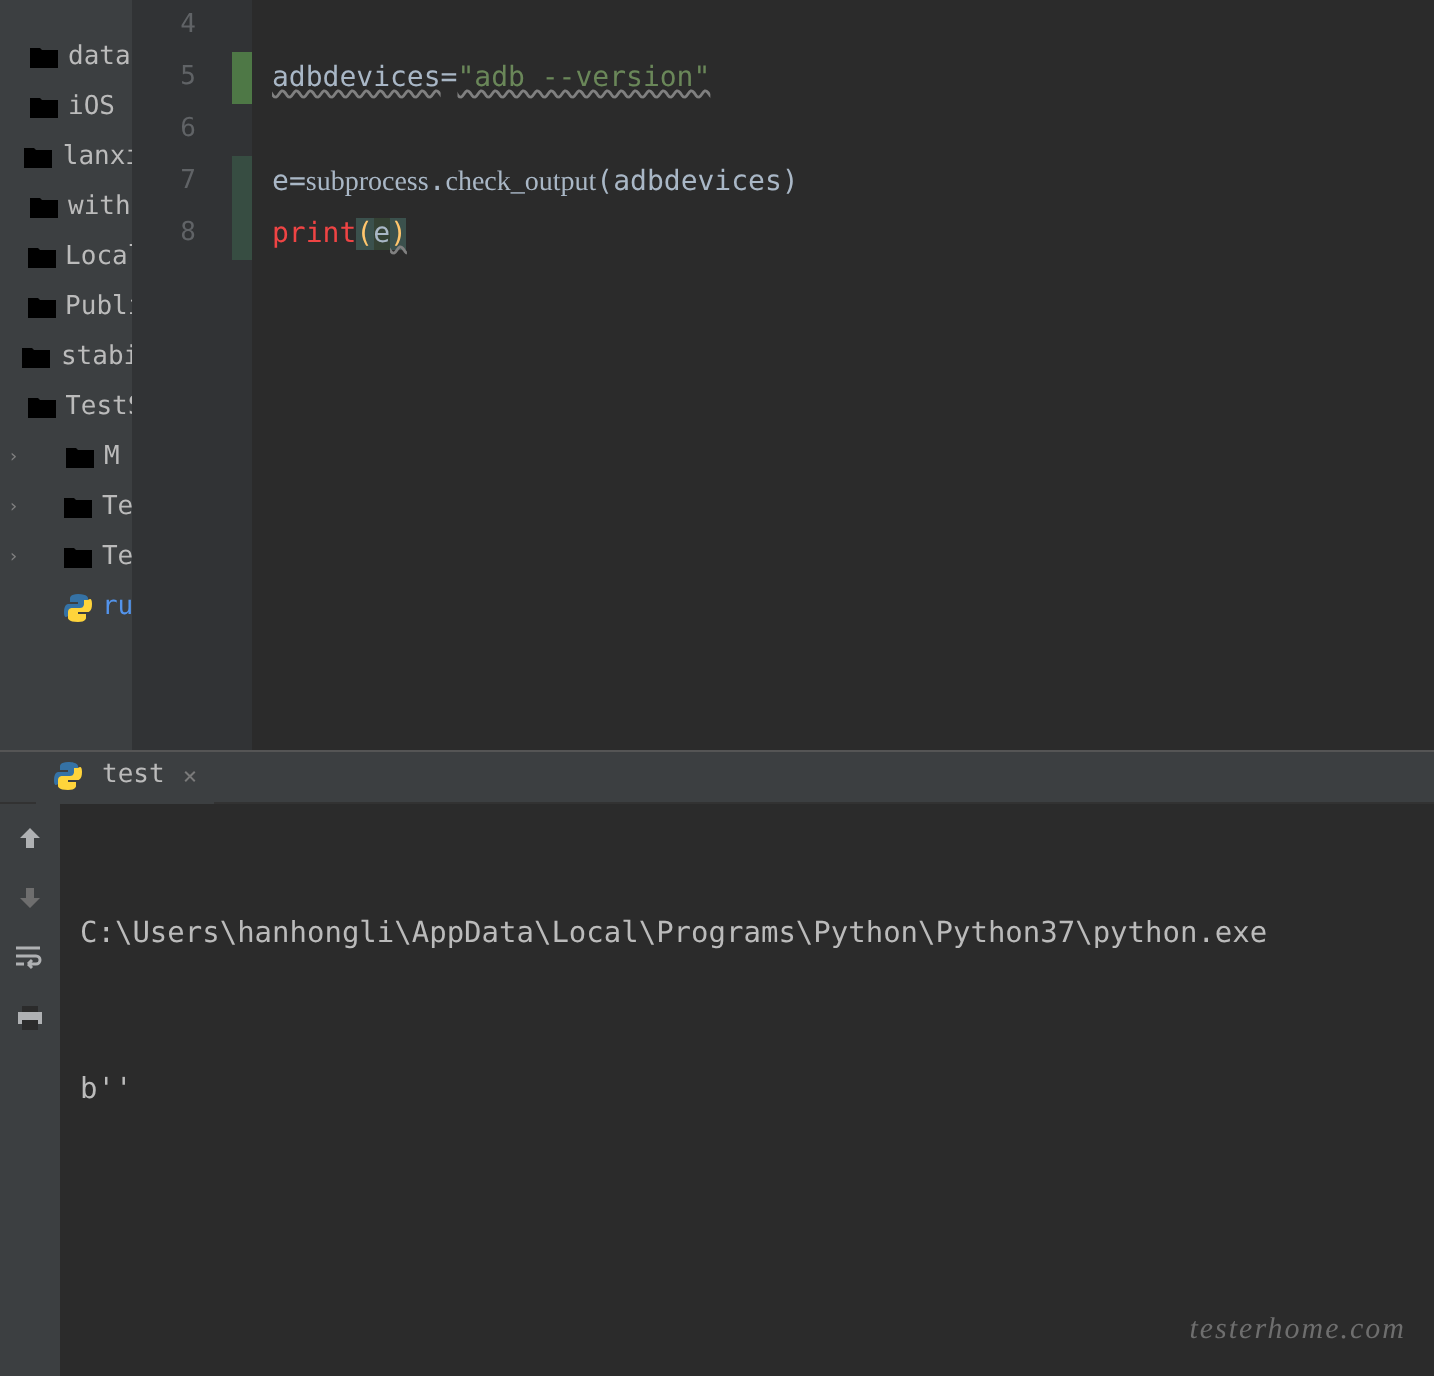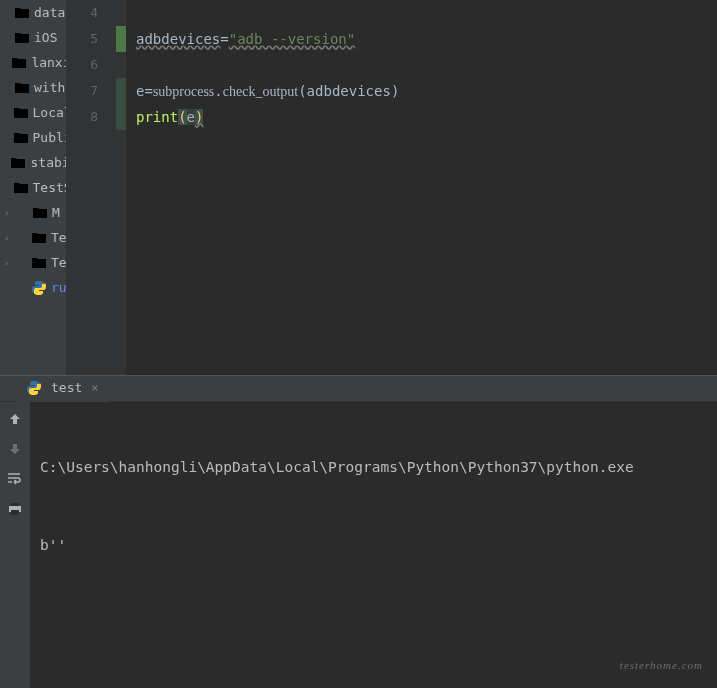--- a/index.html
+++ b/index.html
@@ -16,21 +16,21 @@
     }
     .main-area {
       display: flex;
       flex: 1;
       overflow: hidden;
     }
     .sidebar {
       width: 66px;
       background: #3c3f41;
       overflow: hidden;
-      padding-top: 0;
+      padding-top: 16px;
     }
     .tree-item {
       display: flex;
       align-items: center;
       height: 25px;
       padding-left: 4px;
       white-space: nowrap;
       color: #bbbbbb;
       cursor: pointer;
     }
@@ -93,21 +93,21 @@
       font-size: 14px;
       line-height: 26px;
       font-family: Consolas, Monaco, monospace;
     }
     .code-line { height: 26px; white-space: pre; }
     .tok-str-u { color: #6a8759; text-decoration: underline wavy #808080; }
     .tok-var { color: #a9b7c6; }
     .tok-var-u { color: #a9b7c6; text-decoration: underline wavy #808080; }
     .tok-op { color: #a9b7c6; }
     .tok-func { color: #a9b7c6; font-family: Liberation Serif, serif; }
-    .tok-builtin { color: #bef264; }
+    .tok-builtin { color: #ef4444; }
     .tok-paren-y { color: #ffc66d; background: #3b514d; }
     .tok-paren { color: #a9b7c6; }
     .tok-id-hl { color: #a9b7c6; background: #344134; }
 
     .bottom-panel {
       background: #2b2b2b;
       border-top: 1px solid #555;
       display: flex;
       flex-direction: column;
     }
@@ -165,21 +165,21 @@
       white-space: pre;
       position: relative;
     }
     .watermark {
       position: absolute;
       bottom: 10px;
       right: 14px;
       color: #6e6e6e;
       font-family: Georgia, serif;
       font-style: italic;
-      font-size: 11px;
+      font-size: 15px;
       letter-spacing: 1px;
     }
   </style>
 </head>
 <body>
 
 <div class="main-area">
   <div class="sidebar">
     <div class="tree-item">
         <span class="indent-0"></span>

